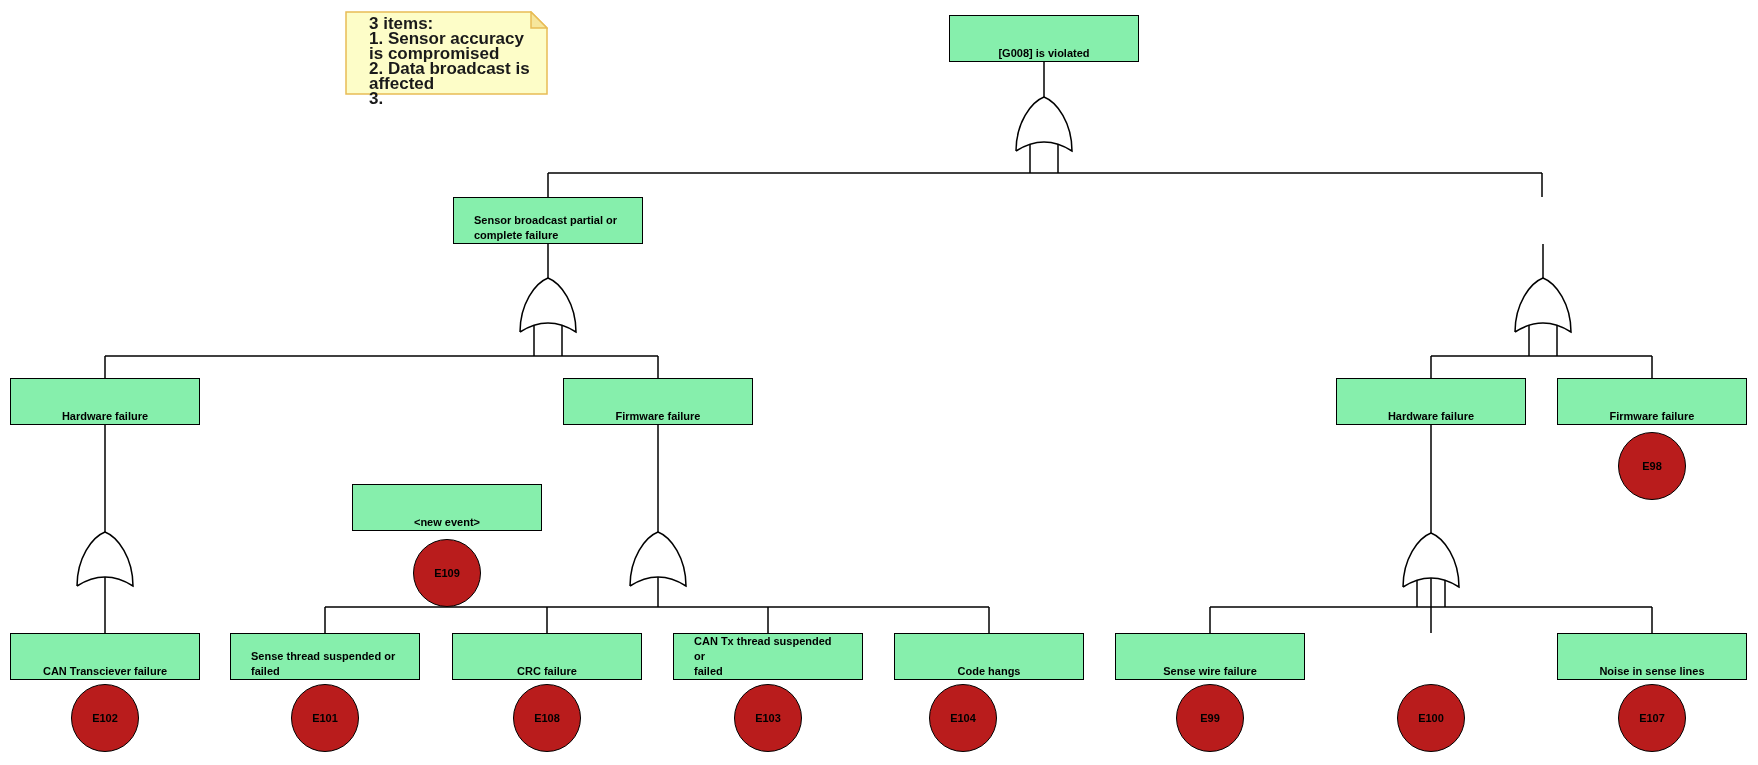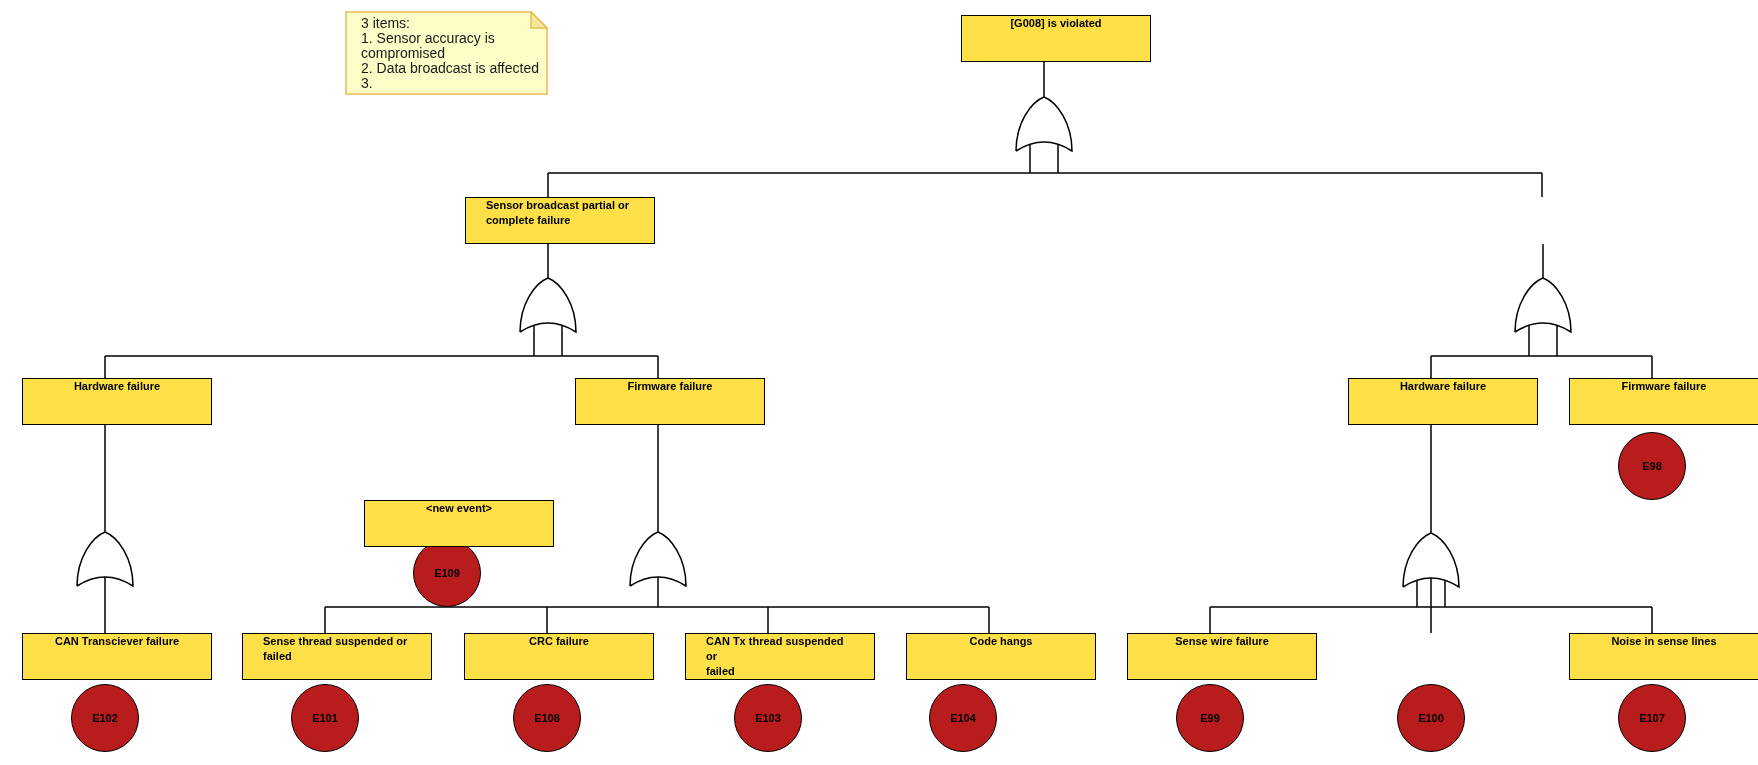--- a/index.html
+++ b/index.html
@@ -8,27 +8,26 @@
     width:1758px;height:765px;
     overflow:hidden;
     font-family:"Liberation Sans", sans-serif;
     color:#000;
   }
   #wires{position:absolute;left:0;top:0;z-index:0;}
   .node{
     position:absolute;
     width:190px;height:47px;
     box-sizing:border-box;
-    background:#fde047;
+    background:#86efac;
     border:1.5px solid #000;
-    display:flex;align-items:flex-start;justify-content:center;
+    display:flex;align-items:flex-end;justify-content:center;
     text-align:center;
     font-size:11px;font-weight:bold;line-height:15px;
     z-index:2;
-    margin-left:12px;
   }
   .node.ml{
     justify-content:flex-start;
     text-align:left;
     padding-left:20px;padding-right:20px;
     white-space:pre-line;
   }
   .evt{
     position:absolute;
     width:68px;height:68px;
@@ -38,22 +37,22 @@
     border-radius:50%;
     display:flex;align-items:center;justify-content:center;
     font-size:11px;font-weight:bold;
     z-index:1;
   }
   .note{
     position:absolute;left:345px;top:11px;width:203px;height:84px;z-index:3;
   }
   .note svg{position:absolute;left:0;top:0;}
   .note-text{
-    position:absolute;left:16px;top:5px;right:6px;
-    font-size:14px;font-weight:normal;line-height:15px;
+    position:absolute;left:24px;top:5px;right:6px;
+    font-size:17px;font-weight:bold;line-height:15px;
     white-space:pre-line;
     color:#1a1a1a;
   }
 </style>
 </head>
 <body>
 
 <div id="canvas">
 
   <svg id="wires" width="1758" height="765">
@@ -136,21 +135,21 @@
   <div class="node" style="left:563px;top:378px;">
     <span>Firmware failure</span>
   </div>
   <div class="node" style="left:1336px;top:378px;">
     <span>Hardware failure</span>
   </div>
   <div class="node" style="left:1557px;top:378px;">
     <span>Firmware failure</span>
   </div>
 
-  <div class="node" style="left:352px;top:500px;">
+  <div class="node" style="left:352px;top:484px;">
     <span>&lt;new event&gt;</span>
   </div>
 
   <div class="node" style="left:10px;top:633px;">
     <span>CAN Transciever failure</span>
   </div>
   <div class="node ml" style="left:230px;top:633px;">
     <span>Sense thread suspended or
 failed</span>
   </div>

